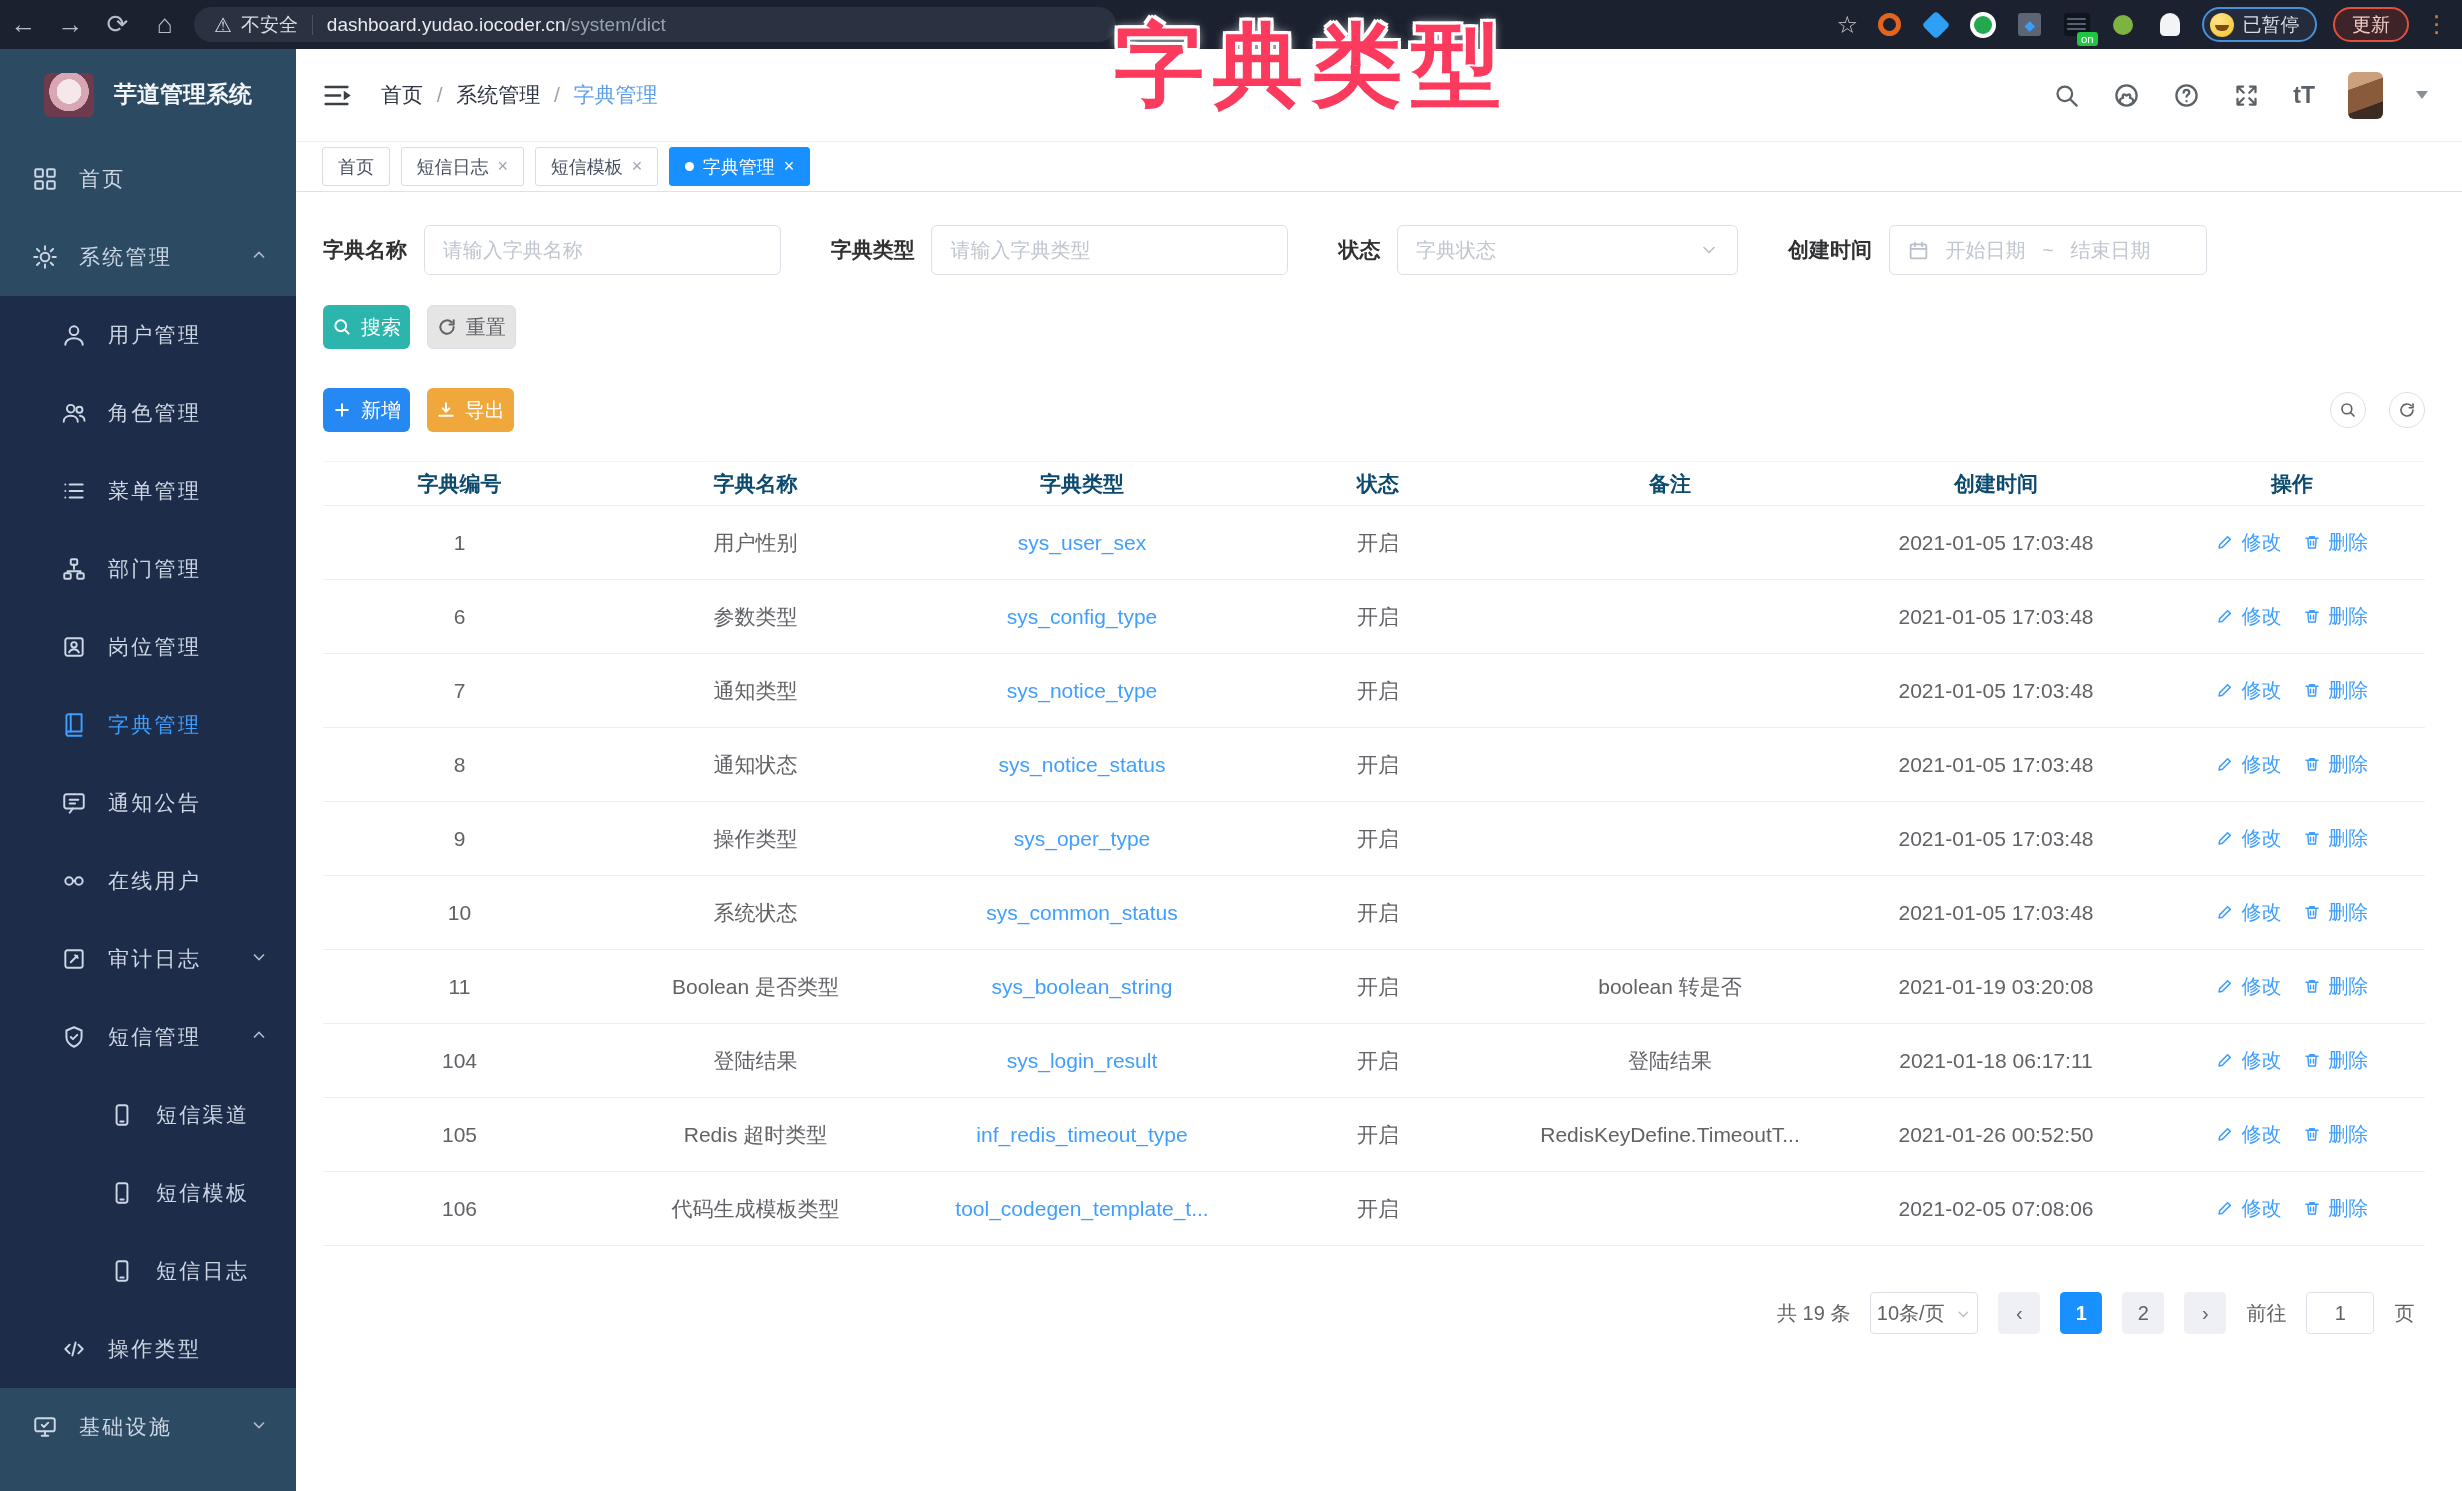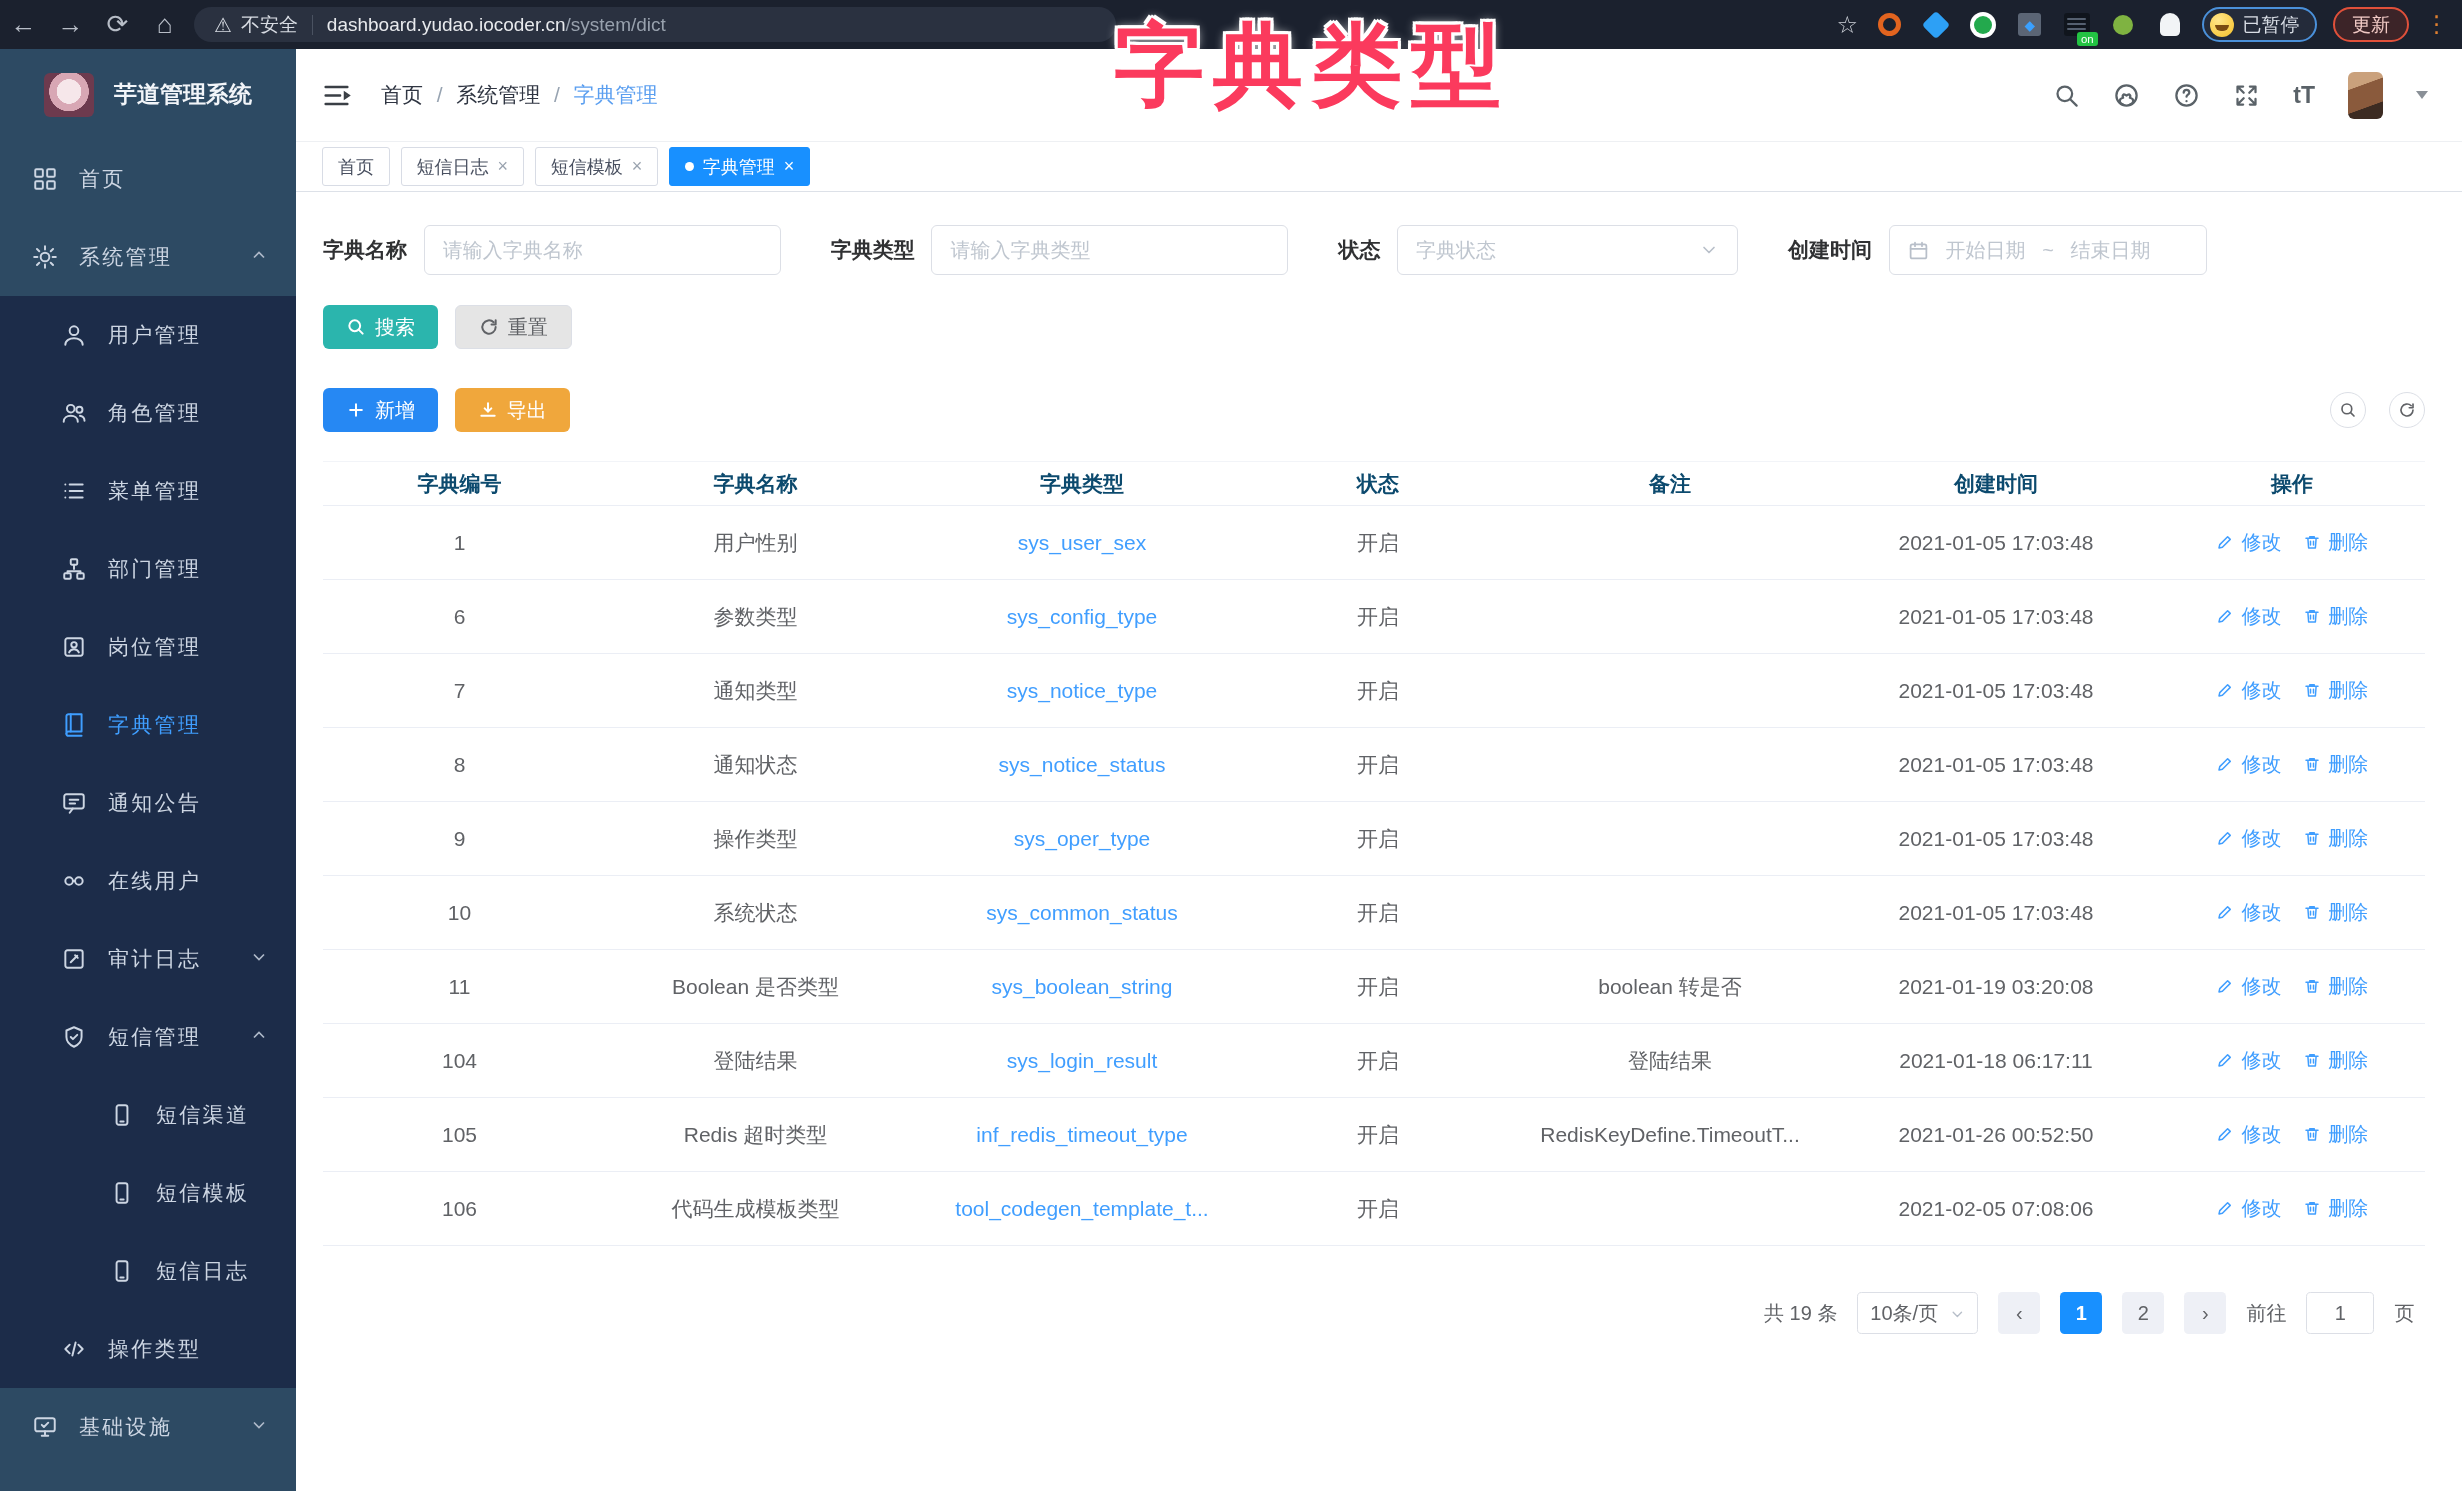--- a/index.html
+++ b/index.html
@@ -93,21 +93,21 @@
   .grp { display:flex; align-items:center; margin-right:50px; }
   .selectbox { width:341px; height:50px; border:0.8px solid #dcdfe6; border-radius:6px; display:flex; align-items:center;
     padding:0 18px; color:#bfc6cf; font-size:20px; cursor:pointer; }
   .selectbox .sc { margin-left:auto; width:20px; height:20px; color:#b8bfc9; }
   .selectbox svg,.datebox svg { width:100%; height:100%; stroke:currentColor; fill:none; stroke-width:2; stroke-linecap:round; stroke-linejoin:round; }
   .datebox { width:318px; height:50px; border:0.8px solid #dcdfe6; border-radius:6px; display:flex; align-items:center;
     gap:16.7px; padding:0 18px; color:#bfc6cf; font-size:20px; cursor:pointer; }
   .datebox .cal { width:21px; height:21px; color:#b8bfc9; flex:none; }
 
   .btn { height:44px; border-radius:6px; border:none; display:inline-flex; align-items:center; gap:9px;
-    font-size:20px; padding:0 23px; cursor:pointer; }
+    font-size:20px; padding:0 9px; cursor:pointer; }
   .btn .bic { width:20px; height:20px; }
   .btn .bic svg { width:100%; height:100%; stroke:currentColor; fill:none; stroke-width:2.4; stroke-linecap:round; stroke-linejoin:round; }
   .btn-search { background:#2bb5ad; color:#fff; }
   .btn-reset { background:#e5e5e5; color:#606266; border:0.8px solid #dcdfe6; }
   .btn-add { background:#2688f3; color:#ffffff; }
   .btn-export { background:#f0a73c; color:#fff; }
   .row-actions { margin-top:30px; display:flex; gap:16.7px; }
   .row-toolbar { margin-top:39px; display:flex; gap:16.7px; align-items:center; }
   .tool-circles { margin-left:auto; display:flex; gap:23px; }
   .circle-btn { width:36px; height:36px; border-radius:50%; border:0.8px solid #dcdfe6; background:#fff; color:#606266;
@@ -118,21 +118,21 @@
   table.grid { margin-top:29px; width:100%; border-collapse:collapse; }
   table.grid th { height:44px; font-size:21px; color:#0c4a6e; font-weight:700; border-bottom:0.8px solid #ebeef5; border-top:0.8px solid #f2f4f8; }
   table.grid td { height:74px; font-size:21px; color:#606266; text-align:center; border-bottom:0.8px solid #ebeef5; }
   .type-link { color:#409eff; cursor:pointer; }
   .op { display:inline-flex; align-items:center; gap:7.6px; color:#409eff; font-size:20px; cursor:pointer; margin:0 10.6px; }
   .op .bic { width:18px; height:18px; }
   .op svg { width:100%; height:100%; stroke:currentColor; fill:none; stroke-width:2; stroke-linecap:round; stroke-linejoin:round; }
 
   .pagination { margin-top:46px; display:flex; align-items:center; justify-content:flex-end; gap:20px;
     font-size:20px; color:#606266; padding-right:10.6px; }
-  .psize { width:121px; height:42px; border:0.8px solid #dcdfe6; border-radius:4.6px; display:flex; align-items:center;
+  .psize { width:108px; height:42px; border:0.8px solid #dcdfe6; border-radius:4.6px; display:flex; align-items:center;
     justify-content:center; gap:10.6px; color:#606266; cursor:pointer; }
   .psize .sc { width:16.7px; height:16.7px; color:#b8bfc9; }
   .psize svg { width:100%; height:100%; stroke:currentColor; fill:none; stroke-width:2; stroke-linecap:round; stroke-linejoin:round; }
   .pbtn { min-width:42px; height:42px; border-radius:4.6px; background:#eef0f6; color:#606266; display:flex;
     align-items:center; justify-content:center; font-size:20px; cursor:pointer; }
   .pbtn.active { background:#1890ff; color:#fff; font-weight:700; }
   .goto-input { width:68px; height:42px; border:0.8px solid #dcdfe6; border-radius:4.6px; text-align:center; font-size:20px; color:#606266; outline:none; }
 </style>
 </head>
 <body>

